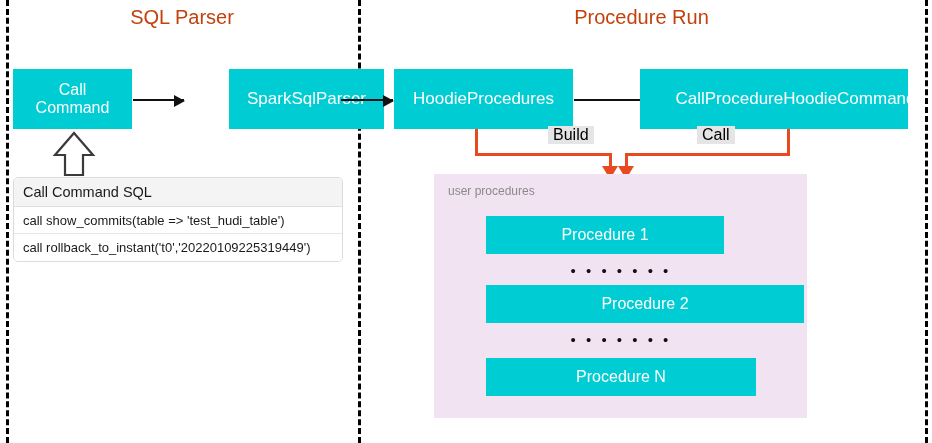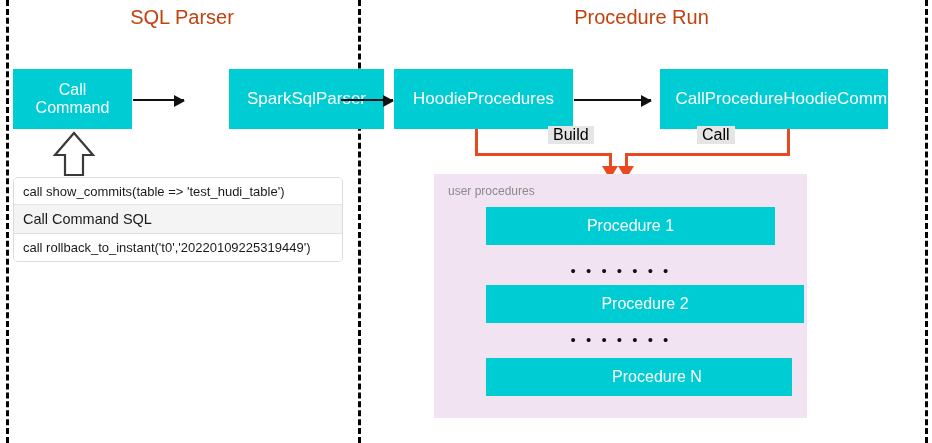--- a/index.html
+++ b/index.html
@@ -92,62 +92,62 @@
     <span class="head"></span>
   </div>
 
   <div class="blockarrow" style="left:52px;top:130px;width:44px;height:48px;">
     <svg width="44" height="48" viewBox="0 0 44 48">
       <polygon points="22,3 41,25 31,25 31,45 13,45 13,25 3,25" fill="#ffffff" stroke="#3a3a3a" stroke-width="2.2" stroke-linejoin="miter"></polygon>
     </svg>
   </div>
 
   <div class="sqltable" style="left:13px;top:177px;width:330px;">
+    <div class="row head">Call Command SQL</div>
     <div class="row body">call show_commits(table =&gt; 'test_hudi_table')</div>
-    <div class="row head">Call Command SQL</div>
     <div class="row body last">call rollback_to_instant('t0','20220109225319449')</div>
   </div>
 
   <div class="tealbox" style="left:394px;top:69px;width:179px;height:60px;">
     <span>HoodieProcedures</span>
   </div>
 
   <div class="connector" style="left:574px;top:99px;width:77px;">
     <span class="head"></span>
   </div>
 
-  <div class="tealbox" style="left:660px;top:69px;width:228px;height:60px;padding-left:43px;">
+  <div class="tealbox" style="left:640px;top:69px;width:268px;height:60px;padding-left:43px;">
     <span>CallProcedureHoodieCommand</span>
   </div>
 
   <div class="orange" style="left:475px;top:129px;width:3px;height:27px;"></div>
   <div class="orange" style="left:475px;top:153px;width:137px;height:3px;"></div>
   <div class="orange" style="left:609px;top:153px;width:3px;height:15px;"></div>
   <div class="oarrow" style="left:602px;top:166px;"></div>
   <div class="olabel" style="left:548px;top:126px;">Build</div>
 
   <div class="orange" style="left:787px;top:129px;width:3px;height:27px;"></div>
   <div class="orange" style="left:625px;top:153px;width:165px;height:3px;"></div>
   <div class="orange" style="left:625px;top:153px;width:3px;height:15px;"></div>
   <div class="oarrow" style="left:618px;top:166px;"></div>
   <div class="olabel" style="left:697px;top:126px;">Call</div>
 
   <div class="procpanel" style="left:434px;top:174px;width:373px;height:244px;">
     <div class="panel-label">user procedures</div>
   </div>
 
-  <div class="procbar" style="left:486px;top:207px;width:289px;height:38px;text-align:center;">
+  <div class="procbar" style="left:486px;top:216px;width:238px;height:38px;text-align:center;">
     <span>Procedure 1</span>
   </div>
 
   <div class="dots" style="left:486px;top:262px;width:270px;text-align:center;">• • • • • • •</div>
 
   <div class="procbar" style="left:486px;top:285px;width:318px;height:38px;">
     <span>Procedure 2</span>
   </div>
 
   <div class="dots" style="left:486px;top:331px;width:270px;text-align:center;">• • • • • • •</div>
 
-  <div class="procbar" style="left:486px;top:358px;width:270px;height:38px;padding-left:36px;">
+  <div class="procbar" style="left:486px;top:358px;width:270px;height:38px;">
     <span>Procedure N</span>
   </div>
 
 </div>
 
 </body></html>

